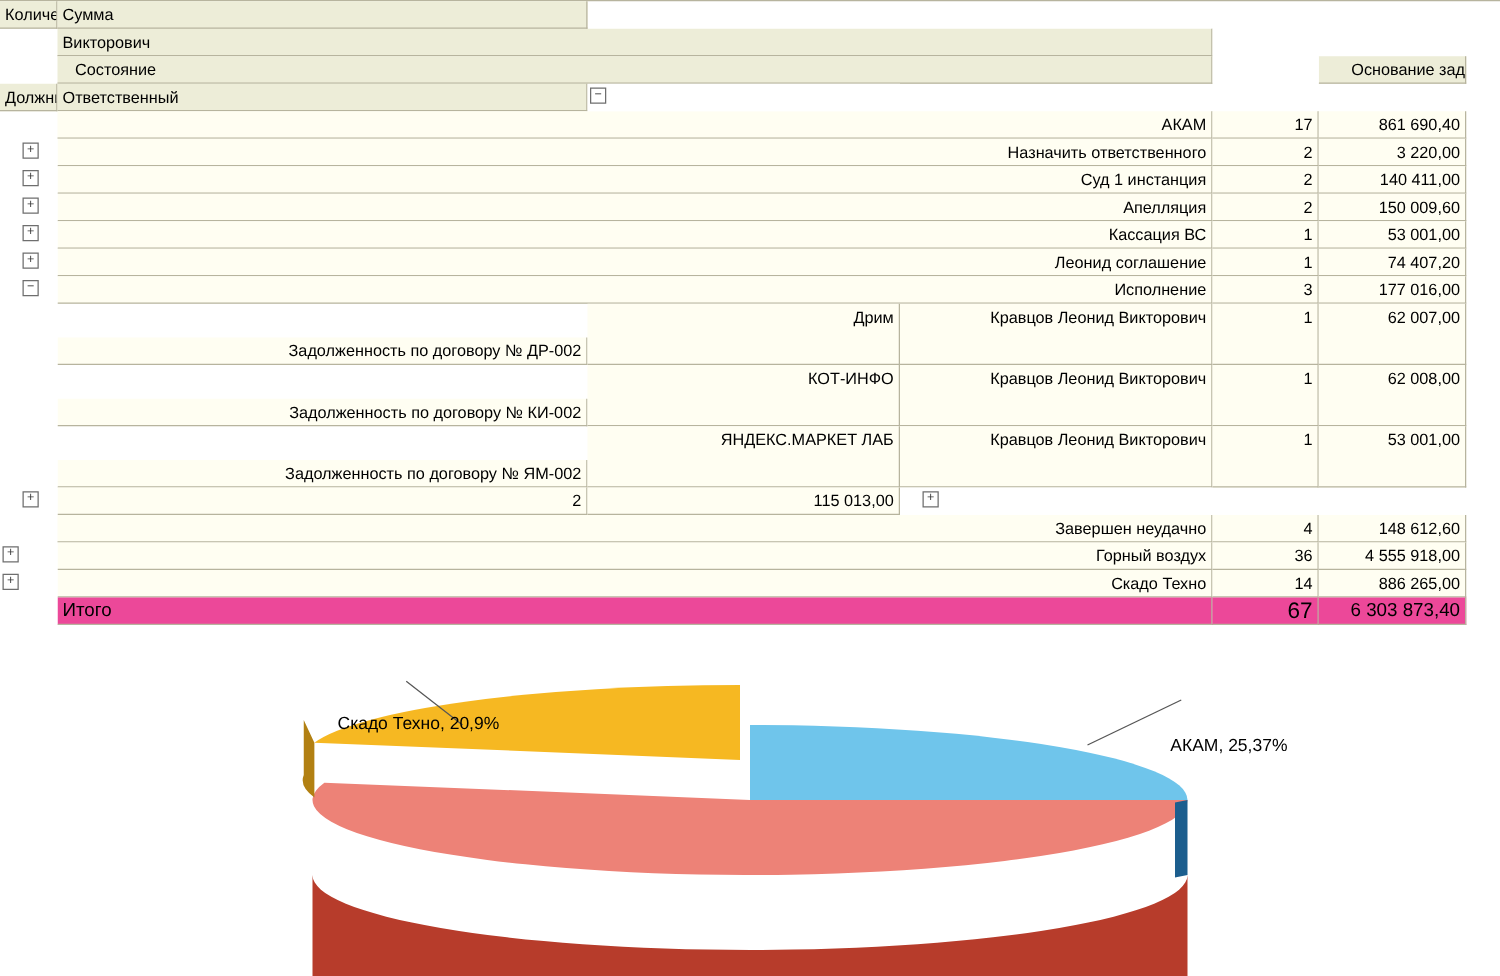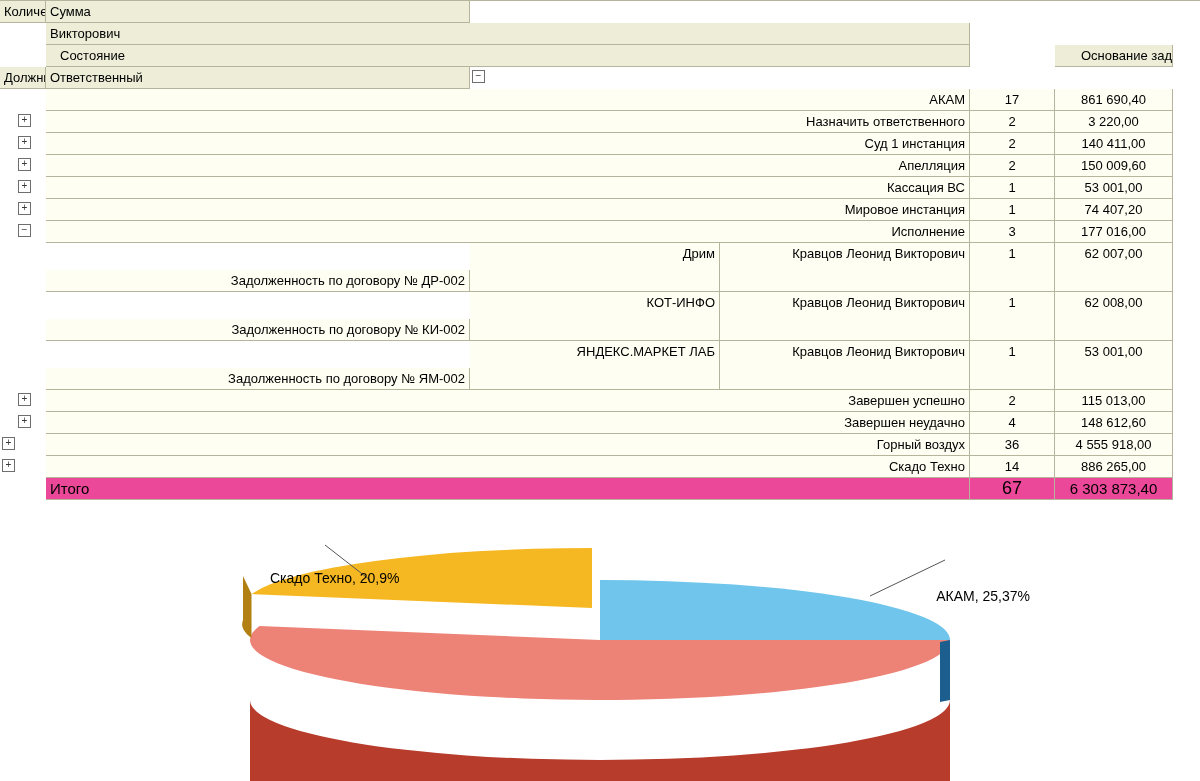--- a/index.html
+++ b/index.html
@@ -22,21 +22,21 @@
   border-right:1px solid #b7b49e;
   border-bottom:1px solid #b7b49e;
   padding:2px 4px;
   line-height:17px;
   white-space:nowrap;
   overflow:hidden;
 }
 .nocell{border:none;}
 .hdr{background:#ededd8;font-weight:normal;}
 .data{background:#fffef2;text-align:right;}
-.num{text-align:center;}
+.num{text-align:right;}
 .total{background:#ec4899;font-weight:normal;}
 
 
 .treecol{
   border:none;
   padding:0;
   position:relative;
   background:#fff;
 }
 .tw{
@@ -120,21 +120,21 @@
   <div class="treecol">
         <div class="tw l1">+</div>
       </div>
   <div class="cell data ind1" style="grid-column:2/5">Кассация ВС</div>
   <div class="cell data num">1</div>
   <div class="cell data num">53 001,00</div>
 
   <div class="treecol">
         <div class="tw l1">+</div>
       </div>
-  <div class="cell data ind1" style="grid-column:2/5">Мировое инстанция</div>
+  <div class="cell data ind1" style="grid-column:2/5">Леонид соглашение</div>
   <div class="cell data num">1</div>
   <div class="cell data num">74 407,20</div>
 
   <div class="treecol">
         <div class="tw l1">−</div>
       </div>
   <div class="cell data ind1" style="grid-column:2/5">Исполнение</div>
   <div class="cell data num">3</div>
   <div class="cell data num">177 016,00</div>
 
@@ -155,21 +155,20 @@
   <div class="treecol"></div>
   <div class="cell data ind3">Задолженность по договору № ЯМ-002</div>
   <div class="cell data">ЯНДЕКС.МАРКЕТ ЛАБ</div>
   <div class="cell data">Кравцов Леонид Викторович</div>
   <div class="cell data num">1</div>
   <div class="cell data num">53 001,00</div>
 
   <div class="treecol">
         <div class="tw l1">+</div>
       </div>
-  <div class="cell data ind1" style="grid-column:2/5">Завершен успешно</div>
   <div class="cell data num">2</div>
   <div class="cell data num">115 013,00</div>
 
   <div class="treecol">
         <div class="tw l1">+</div>
       </div>
   <div class="cell data ind1" style="grid-column:2/5">Завершен неудачно</div>
   <div class="cell data num">4</div>
   <div class="cell data num">148 612,60</div>
 

